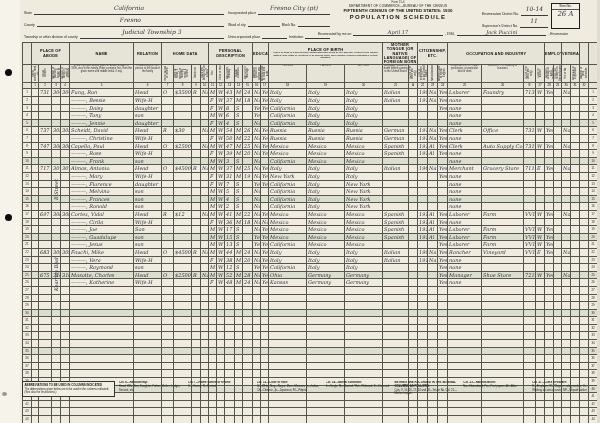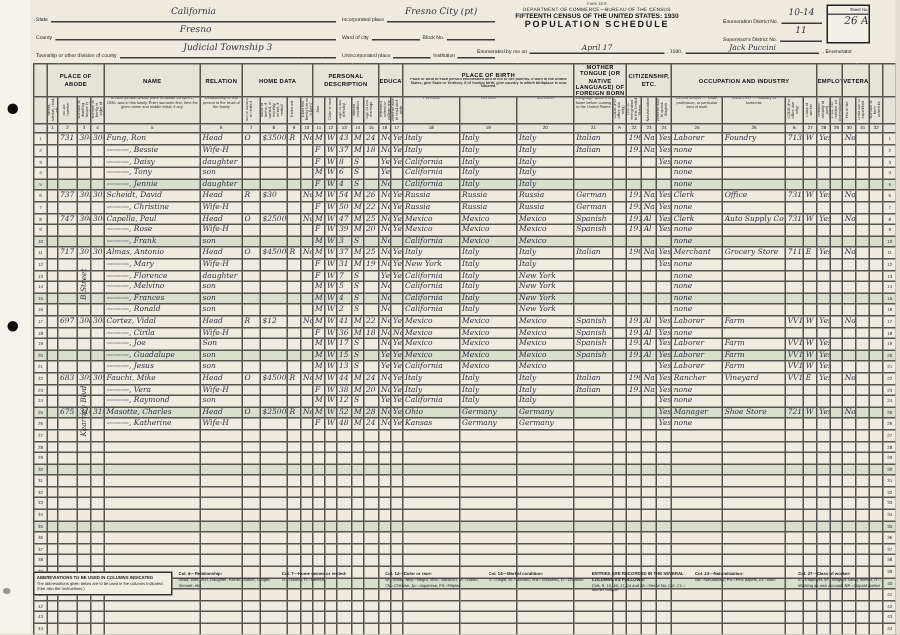--- a/index.html
+++ b/index.html
@@ -20,21 +20,21 @@
   .hw{font-family:"DejaVu Serif",serif;font-style:italic;color:#31313f;}
   .hw6{font-size:6px;line-height:7px;}
   .hw5{font-size:5px;line-height:6px;}
   .hdr-title{position:absolute;left:318px;top:1px;width:160px;text-align:center;line-height:1.25;}
   .t-form{font-size:2.8px;color:#333;}
   .t-dept{font-size:3.2px;white-space:nowrap;letter-spacing:.2px;}
   .t-census{font-size:4.4px;font-weight:bold;white-space:nowrap;}
   .t-sched{font-size:6px;font-weight:bold;letter-spacing:1.2px;white-space:nowrap;}
   .hdr-right{position:absolute;left:482px;top:4px;width:66px;}
   .sheet-box{position:absolute;left:551px;top:3px;width:27px;height:24px;border:.7px solid #1e1e1e;
-             text-align:right;background:#f2efe4;}
+             text-align:center;background:#f2efe4;}
   .sb-lbl{font-size:2.8px;border-bottom:.4px solid #555;line-height:5px;}
   .sb-val{font-size:7px;}
   .enum-line{position:absolute;left:318px;top:29px;width:250px;font-size:3.2px;white-space:nowrap;
              display:flex;align-items:flex-end;gap:2px;}
 
   
   .tbl-wrap{position:absolute;left:22px;top:42px;width:576px;}
   table{border-collapse:collapse;table-layout:fixed;width:575px;}
   th,td{border:.5px solid #55544e;padding:0;overflow:hidden;white-space:nowrap;vertical-align:middle;}
   thead th{background:rgba(30,30,20,.04);}

